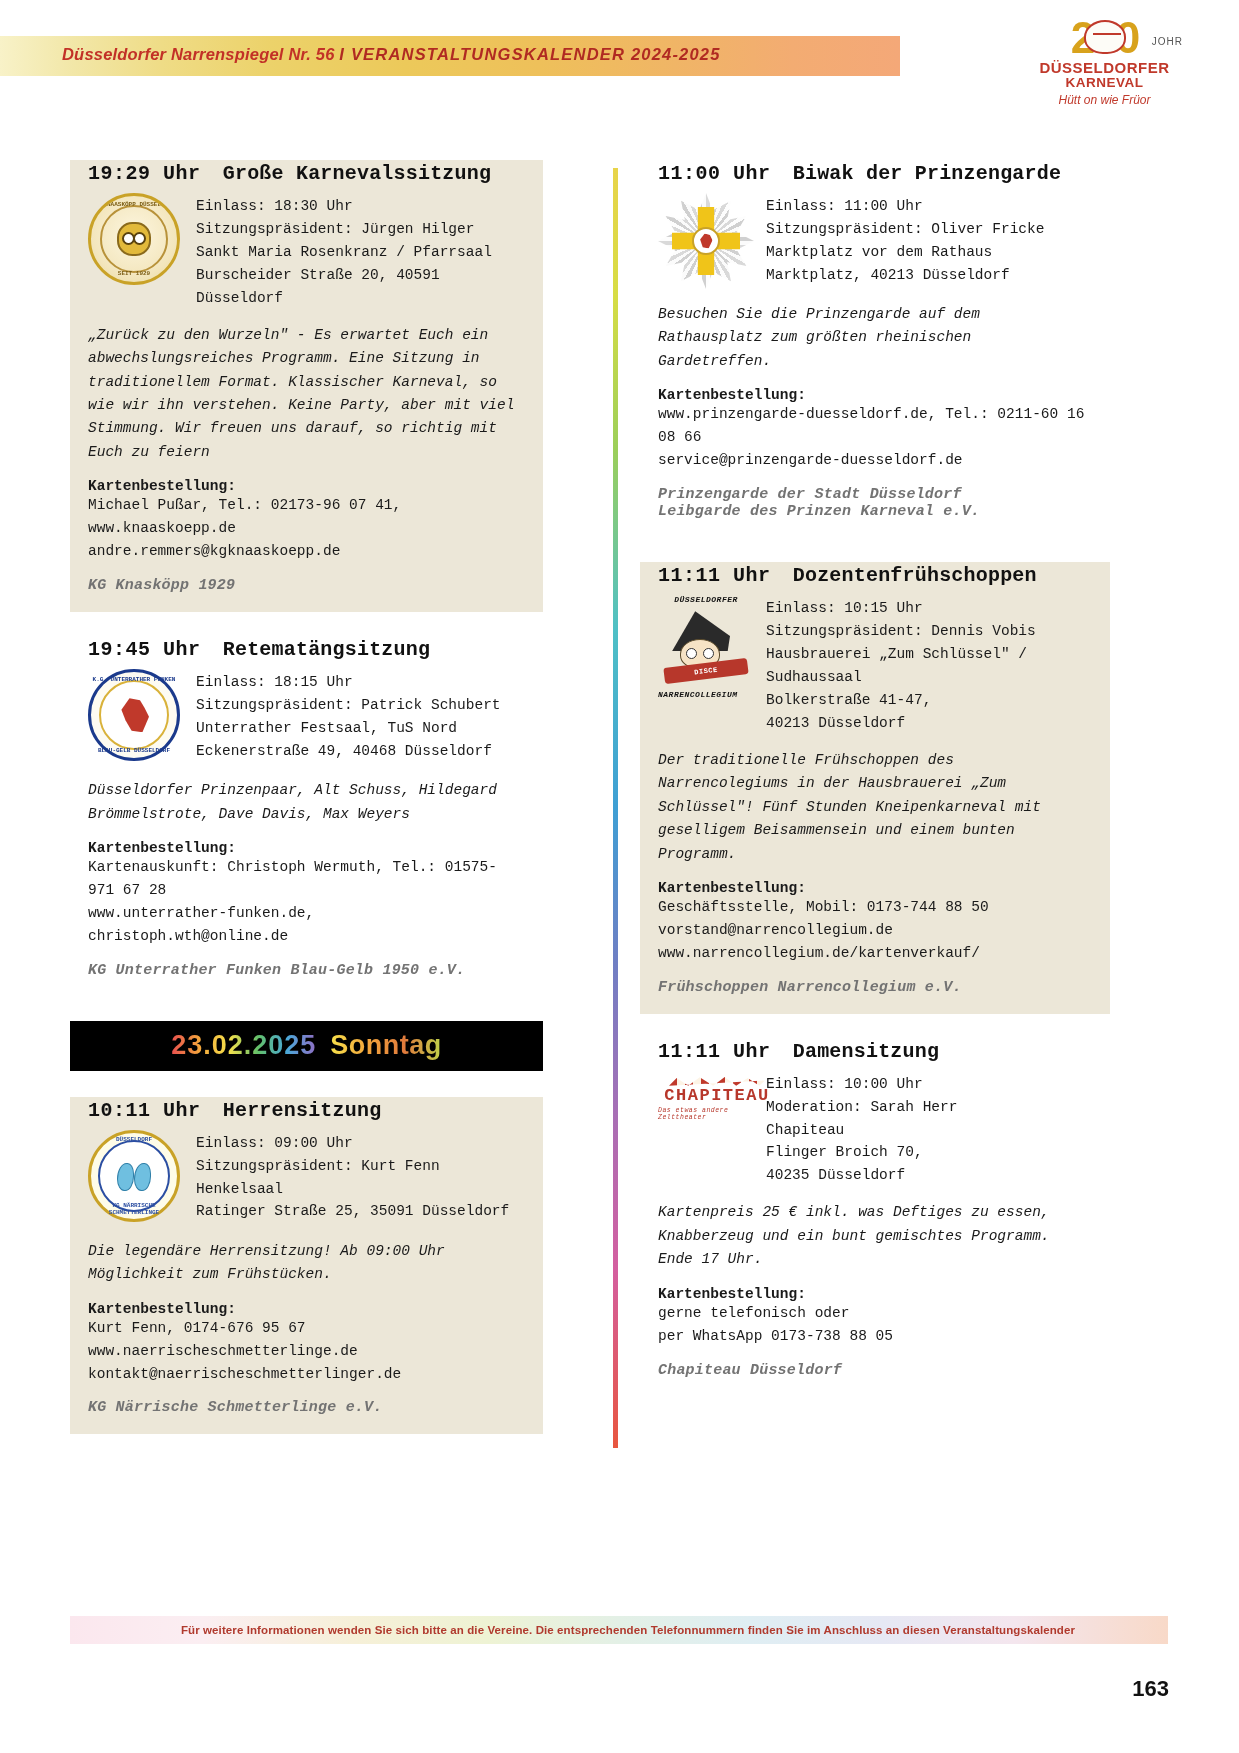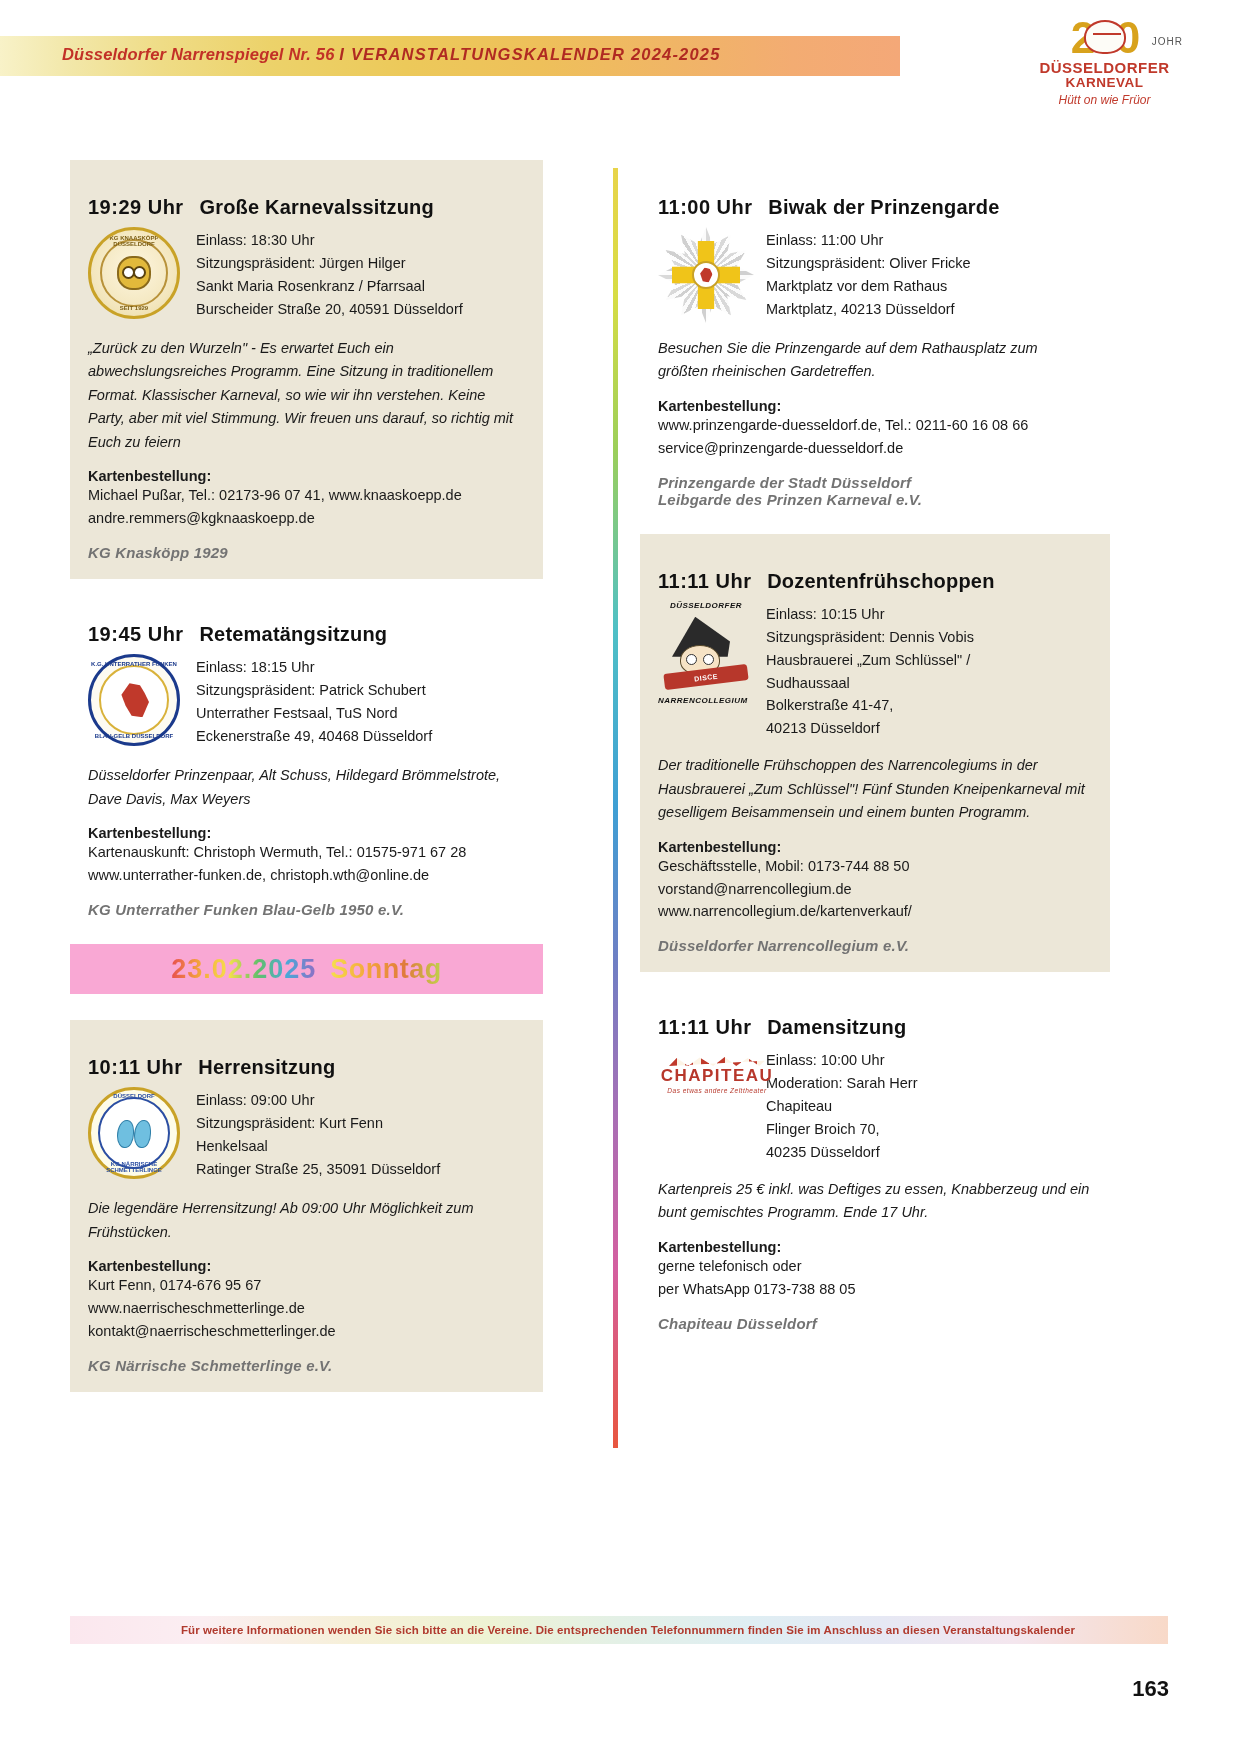--- a/index.html
+++ b/index.html
@@ -104,22 +104,23 @@
     left: 613px; top: 168px;
     width: 5px; height: 1280px;
     background: linear-gradient(180deg,
       #e8d44a 0%, #d7dd45 10%, #9ccf5a 22%, #4fc0c6 36%,
       #3f9fd4 50%, #6f7fc4 62%, #a86fb5 74%, #d45fa0 86%, #e8563f 100%);
   }
 
   
   .event {
     position: relative;
-    padding: 36px 20px 18px 18px;
-    margin-bottom: 8px;
+    padding: 2px 20px 18px 18px;
+    margin-bottom: 24px;
+    font-family: Liberation Mono, monospace;
   }
   .event.beige { background: #ece7d8; }
   .event.plain { background: #ffffff; }
 
   .ev-title {
     font-size: 20px;
     font-weight: 700;
     letter-spacing: 0.2px;
     color: #111;
     margin-bottom: 8px;
@@ -166,21 +167,21 @@
     font-weight: 700;
     font-style: italic;
     color: #737373;
     margin-top: 14px;
     letter-spacing: 0.2px;
   }
 
   
   .date-banner {
     position: relative;
-    background: #f9a8d4;
+    background: #000000;
     height: 50px;
     margin: 6px 0 26px 0;
     display: flex;
     align-items: center;
     justify-content: center;
     gap: 14px;
   }
   .date-banner .d {
     font-size: 27px;
     font-weight: 700;
@@ -602,21 +603,21 @@
         <div>40213 Düsseldorf</div>
       </div>
     </div>
     <div class="ev-desc">Der traditionelle Frühschoppen des Narrencolegiums in der Hausbrauerei „Zum Schlüssel"! Fünf Stunden Kneipenkarneval mit geselligem Beisammensein und einem bunten Programm.</div>
     <div class="ev-order-title">Kartenbestellung:</div>
     <div class="ev-order-lines">
       <div>Geschäftsstelle, Mobil: 0173-744 88 50</div>
       <div>vorstand@narrencollegium.de</div>
       <div>www.narrencollegium.de/kartenverkauf/</div>
     </div>
-    <div class="ev-club">Düsseldorfer Narrencollegium e.V.</div>
+    <div class="ev-club">Frühschoppen Narrencollegium e.V.</div>
   </div>
 
   <div class="event plain">
     <div class="ev-title">
       <span class="time">11:11 Uhr</span>
       <span class="name">Damensitzung</span>
     </div>
     <div class="ev-body">
       <div class="ev-badge">
         <div class="chapiteau-logo">

